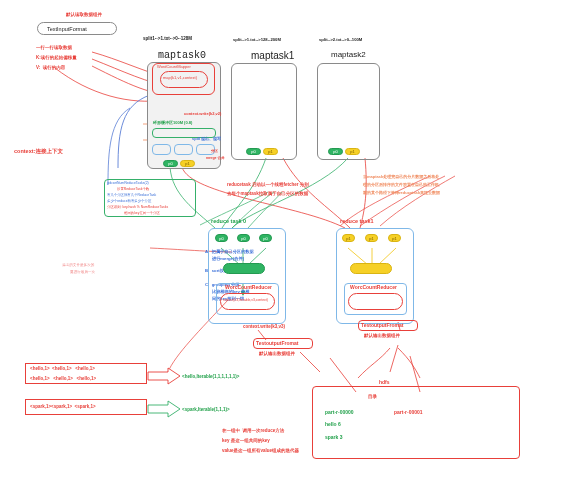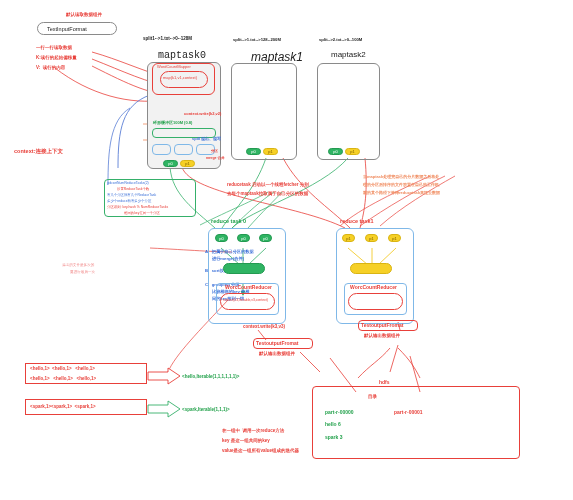--- a/index.html
+++ b/index.html
@@ -147,21 +147,21 @@
   <div class="box b-blue r4" style="left:174px;top:144px;width:19px;height:11px;"></div>
   <div class="box b-blue r4" style="left:196px;top:144px;width:19px;height:11px;"></div>
 
   <div class="t red bold" style="left:206px;top:156px;font-size:3.5px;">merge 合并</div>
   <div class="t red bold" style="left:211px;top:149px;font-size:3.5px;">分区</div>
 
   <div class="chip fill-green r4" style="left:163px;top:160px;width:15px;height:7px;">p0</div>
   <div class="chip chip-y fill-yellow r4" style="left:180px;top:160px;width:15px;height:7px;">p1</div>
 
   <div class="t black bold" style="left:233px;top:37px;font-size:4.2px;">split--&gt;1.txt--&gt;128--200M</div>
-  <div class="t black" style="left:251px;top:50px;font-size:12px;font-style:italic;">maptask1</div>
+  <div class="t black" style="left:251px;top:50px;font-size:10px;">maptask1</div>
   <div class="box b-grey r6" style="left:231px;top:63px;width:66px;height:97px;"></div>
   <div class="chip fill-green r4" style="left:246px;top:148px;width:15px;height:7px;">p0</div>
   <div class="chip chip-y fill-yellow r4" style="left:263px;top:148px;width:15px;height:7px;">p1</div>
 
   <div class="t black bold" style="left:319px;top:37px;font-size:4.2px;">split--&gt;2.txt--&gt;0--100M</div>
   <div class="t black" style="left:331px;top:50px;font-size:8px;">maptask2</div>
   <div class="box b-grey r6" style="left:317px;top:63px;width:63px;height:97px;"></div>
   <div class="chip fill-green r4" style="left:328px;top:148px;width:15px;height:7px;">p0</div>
   <div class="chip chip-y fill-yellow r4" style="left:345px;top:148px;width:15px;height:7px;">p1</div>
 

